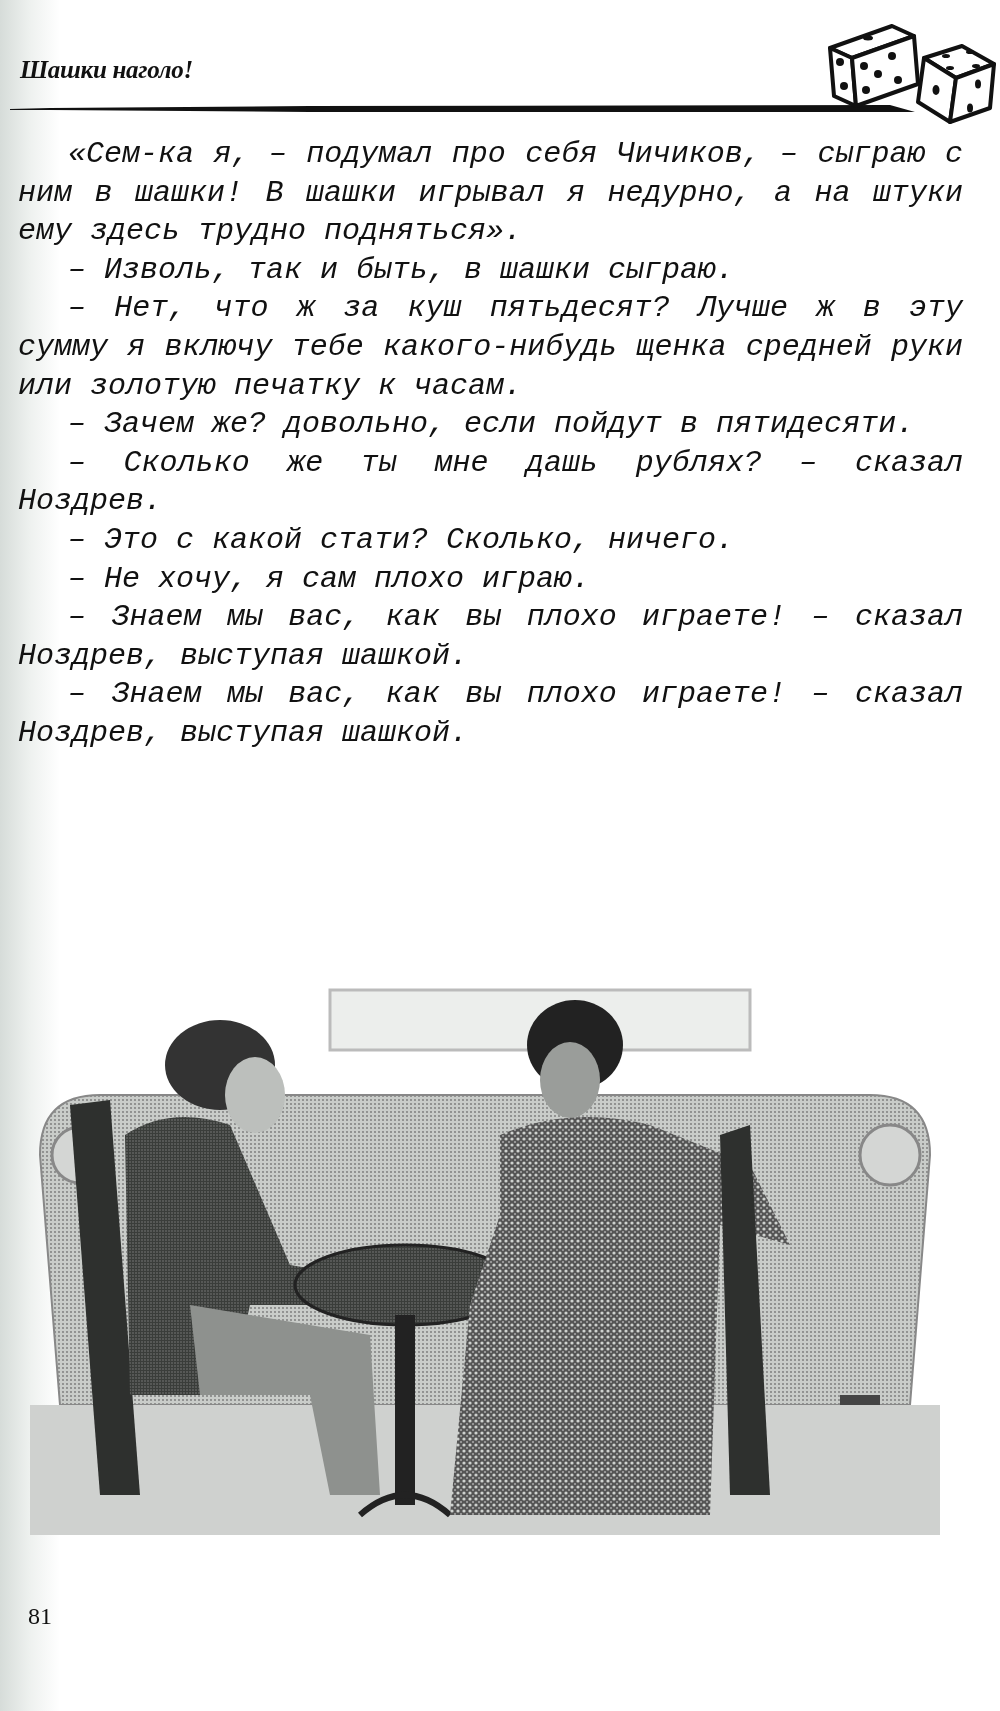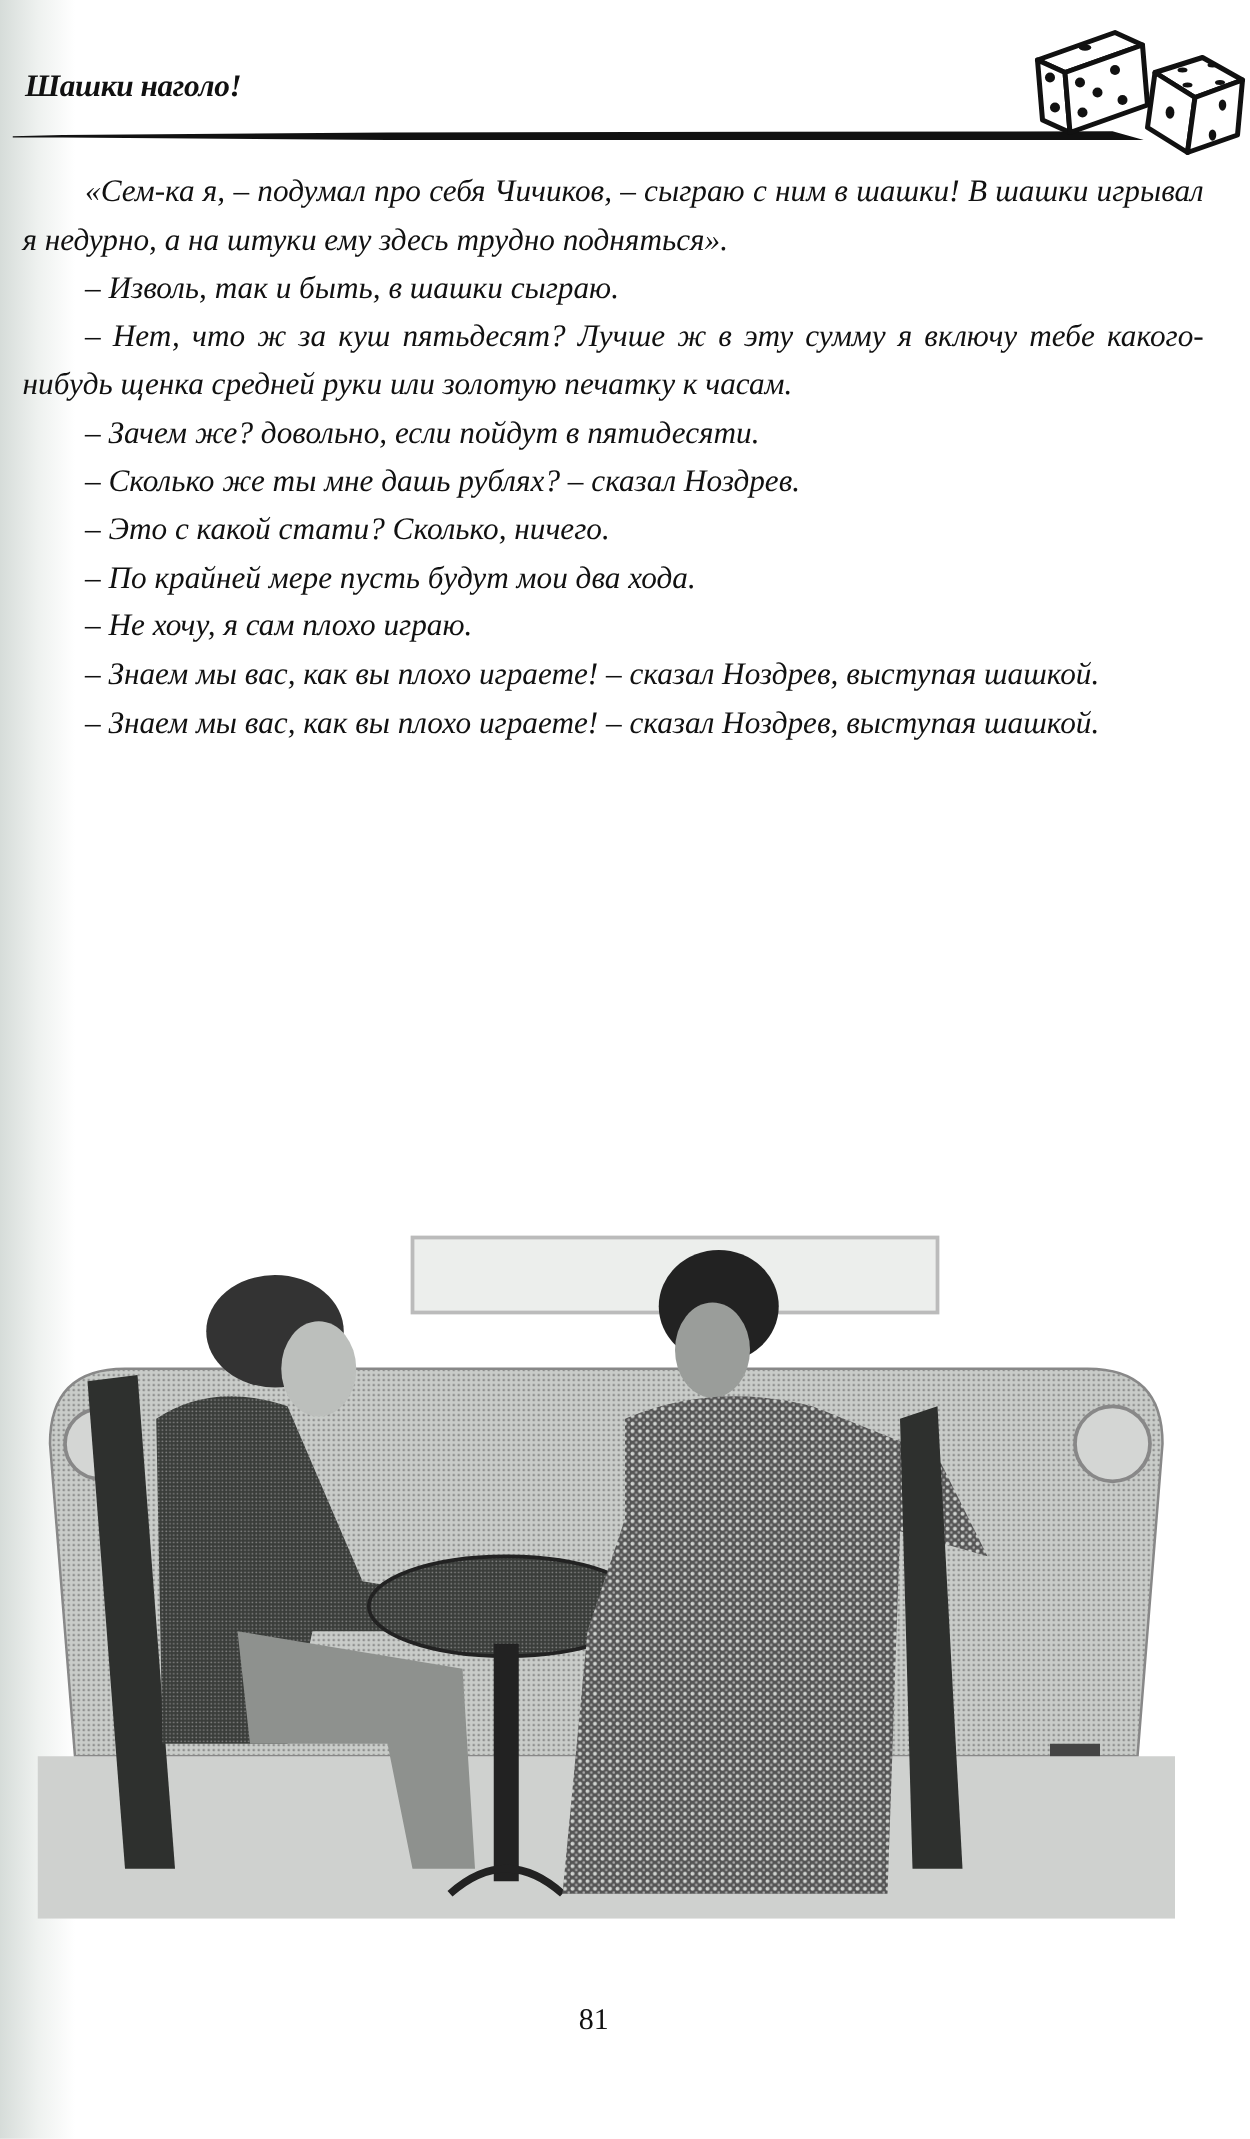--- a/index.html
+++ b/index.html
@@ -20,32 +20,33 @@
       text-align: center;
     }
     .head-rule {
       position: absolute; left: 10px; top: 104px; width: 905px; height: 9px;
     }
     .dice {
       position: absolute; left: 822px; top: 8px; width: 178px; height: 118px;
     }
     .body-text {
       position: absolute; left: 18px; top: 135px; width: 945px;
-      font-size: 25px; font-style: italic; line-height: 38.6px;
+      font-size: 30px; font-style: italic; line-height: 38.6px;
       text-align: justify;
+      font-family: Liberation Mono, monospace;
     }
     .body-text p { margin: 0; }
     .body-text p.indent { text-indent: 50px; }
     .body-text p.indent-first { text-indent: 50px; }
     .illustration {
       position: absolute; left: 30px; top: 975px; width: 910px; height: 560px;
     }
     .page-number {
       position: absolute; left: 0; width: 950px; top: 1603px;
-      text-align: center; font-size: 24px; font-family: "Liberation Serif", serif;
+      font-size: 24px; font-family: "Liberation Serif", serif; padding-left: 28px;
     }
   </style>
 </head>
 <body>
 
 <div class="page-shade"></div>
 
 <div class="running-head">Шашки наголо!</div>
 
 <svg class="head-rule" viewBox="0 0 905 9" preserveAspectRatio="none">
@@ -86,21 +87,20 @@
   </g>
 </svg>
 
 <div class="body-text">
   <p class="indent-first">«Сем-ка я, – подумал про себя Чичиков, – сыграю с ним в шашки! В шашки игрывал я недурно, а на штуки ему здесь трудно подняться».</p>
   <p class="indent">– Изволь, так и быть, в шашки сыграю.</p>
   <p class="indent">– Нет, что ж за куш пятьдесят? Лучше ж в эту сумму я включу тебе какого-нибудь щенка средней руки или золотую печатку к часам.</p>
   <p class="indent">– Зачем же? довольно, если пойдут в пятидесяти.</p>
   <p class="indent">– Сколько же ты мне дашь рублях? – сказал Ноздрев.</p>
   <p class="indent">– Это с какой стати? Сколько, ничего.</p>
-  <p class="indent">– По крайней мере пусть будут мои два хода.</p>
   <p class="indent">– Не хочу, я сам плохо играю.</p>
   <p class="indent">– Знаем мы вас, как вы плохо играете! – сказал Ноздрев, выступая шашкой.</p>
   <p class="indent">– Знаем мы вас, как вы плохо играете! – сказал Ноздрев, выступая шашкой.</p>
 </div>
 
 <svg class="illustration" viewBox="0 0 910 560" aria-label="Engraving: Chichikov and Nozdrev playing checkers at a small round table in front of a sofa">
   <defs>
     <pattern id="hatch" width="4" height="4" patternUnits="userSpaceOnUse">
       <rect width="4" height="4" fill="#c9ccc9"></rect>
       <circle cx="1" cy="1" r="0.9" fill="#777"></circle>

